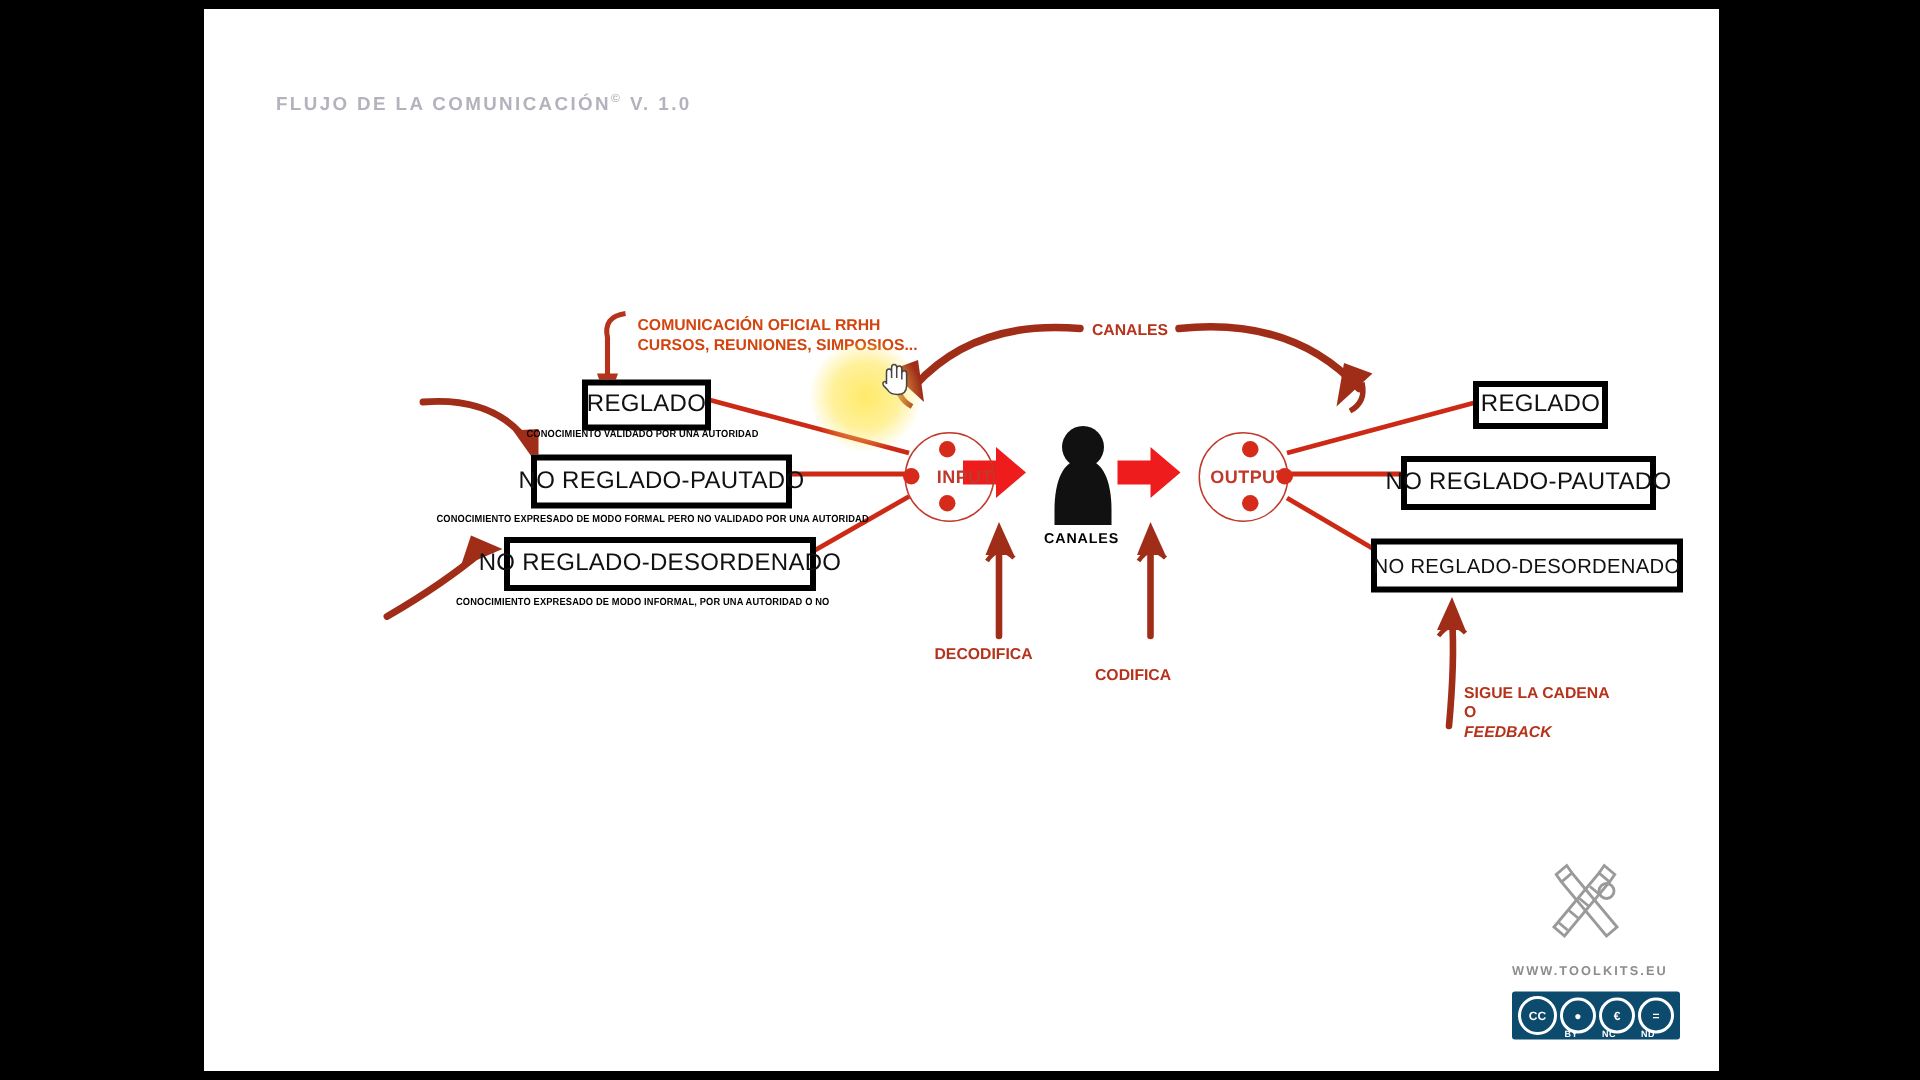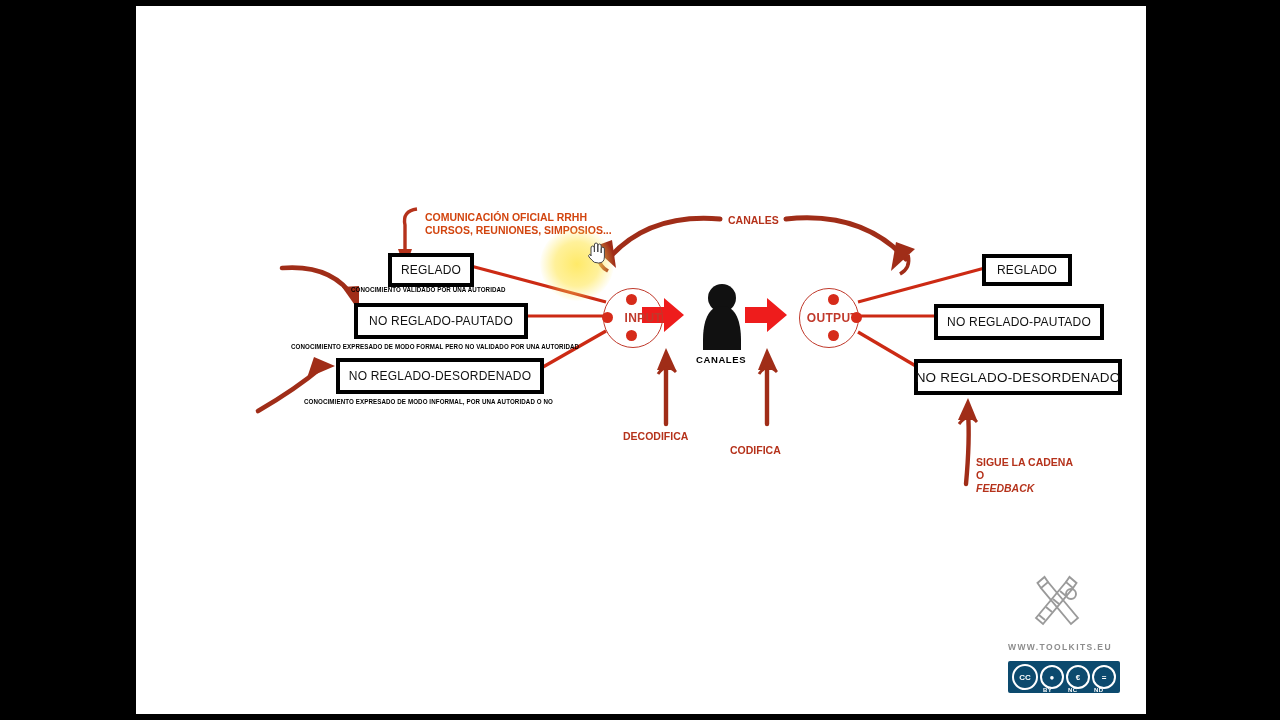--- a/index.html
+++ b/index.html
@@ -5,21 +5,21 @@
   html,body{margin:0;padding:0;background:#000;}
   body{width:1280px;height:720px;overflow:hidden;font-family:"Liberation Sans",sans-serif;}
   #stage{position:relative;width:1280px;height:720px;background:#000;}
   #canvas{position:absolute;left:136px;top:6px;width:1010px;height:708px;background:#fff;overflow:hidden;}
   svg.layer{position:absolute;left:0;top:0;width:1010px;height:708px;pointer-events:none;}
 
   .ttl{position:absolute;left:48px;top:55px;font-size:12.5px;font-weight:bold;letter-spacing:1.6px;color:#b3b3bd;white-space:nowrap;}
   .ttl sup{font-size:8px;vertical-align:super;}
 
   .bx{position:absolute;background:#fff;border:4px solid #000;box-shadow:0 0 0 1px #fff inset;
-      display:flex;align-items:center;justify-content:center;color:#111;font-size:12px;
+      display:flex;align-items:center;justify-content:center;color:#111;font-size:16px;
       font-family:"Liberation Sans",sans-serif;letter-spacing:.2px;white-space:nowrap;}
   .bx.sm{font-size:13.5px;}
 
   .cap{position:absolute;font-size:6.2px;font-weight:bold;color:#000;letter-spacing:.1px;white-space:nowrap;
        transform:scaleY(1.1);}
 
   .rd{position:absolute;color:#b5321b;font-weight:bold;font-size:10.5px;line-height:13px;white-space:nowrap;}
   .rd.or{color:#d2450f;}
   .rd.c{text-align:center;}
   .rd i{font-style:italic;}
@@ -41,20 +41,23 @@
   .ccC{width:20px;height:20px;border-radius:50%;border:2px solid #fff;color:#fff;display:flex;
        align-items:center;justify-content:center;font-size:8px;font-weight:bold;margin:0 1px;}
   .ccL{position:absolute;bottom:1px;color:#fff;font-size:6px;font-weight:bold;letter-spacing:.3px;}
 </style>
 </head>
 <body>
 
 <div id="stage">
   <div id="canvas">
 
+    <div class="ttl">
+      <span>FLUJO DE LA COMUNICACIÓN</span><sup>©</sup><span> V. 1.0</span>
+    </div>
 
     <svg class="layer" viewBox="0 0 1010 708">
       <defs>
         <marker id="mrk" markerWidth="7" markerHeight="7" refX="5.4" refY="3.5" orient="auto">
           <path d="M0,0.6 L6.4,3.5 L0,6.4 L1.7,3.5 Z" fill="#b5321b"></path>
         </marker>
       </defs>
 
       <path d="M281,203 q-15,2 -12,16 l0,30" stroke="#b5321b" stroke-width="3.4" fill="none"></path>
       <path d="M262,243 l7,20 l7,-20 z" fill="#b5321b"></path>

